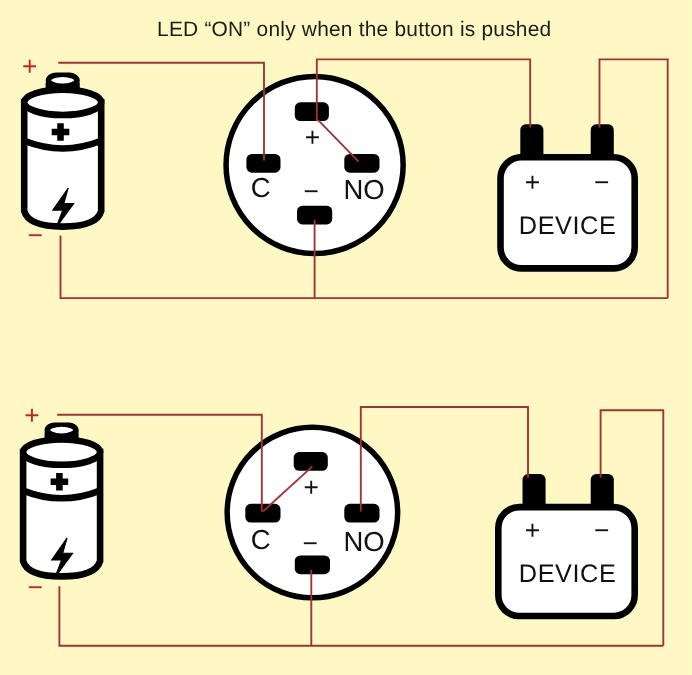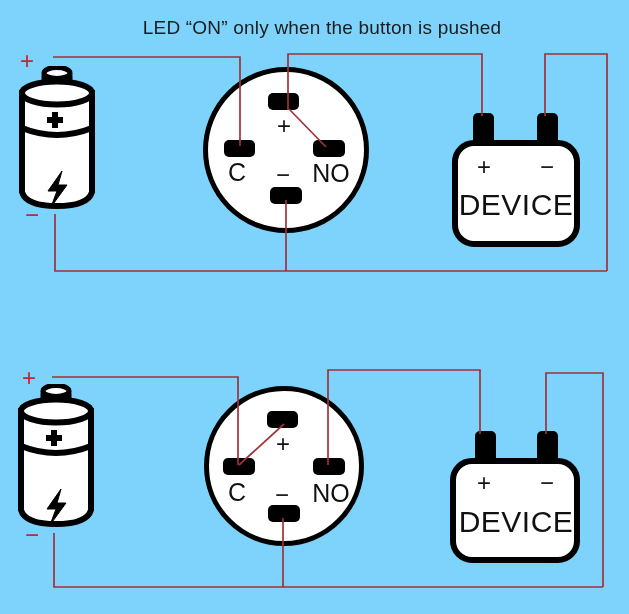--- a/index.html
+++ b/index.html
@@ -1,17 +1,17 @@
 <!DOCTYPE html>
 <html style="--wire: #A03238; --redlabel: #C0262C;"><head>
 <meta charset="utf-8">
 <style>
   html,body{margin:0;padding:0;background:#fff;}
   .canvas{
-    position:relative;width:629px;height:614px;background:#7dd3fc;
+    position:relative;width:629px;height:614px;background:#fef9c3;
     font-family:"Liberation Sans",sans-serif;overflow:hidden;
   }
   .title{
     position:absolute;transform:translate(-50%,-50%);white-space:nowrap;
     font-size:19px;color:#1c1c1c;letter-spacing:.2px;
   }
   .rlabel{
     position:absolute;transform:translate(-50%,-50%);
     font-size:24px;color:var(--redlabel,#C0262C);line-height:1;
   }
@@ -28,21 +28,21 @@
   }
   .slabel.small{font-size:24px;}
   .devbody{
     position:absolute;background:#fff;border:6px solid #000;border-radius:22px;
   }
   .dterm{position:absolute;background:#000;border-radius:5px 5px 0 0;}
   .dlabel{
     position:absolute;transform:translate(-50%,-50%);font-size:24px;color:#111;line-height:1;
   }
   .dname{
-    position:absolute;transform:translate(-50%,-50%);font-size:30px;color:#111;
+    position:absolute;transform:translate(-50%,-50%);font-size:23px;color:#111;
     letter-spacing:.5px;white-space:nowrap;
   }
   .wires{position:absolute;left:0;top:0;z-index:5;pointer-events:none;}
   .wires polyline,.wires line{fill:none;stroke:var(--wire,#A03238);stroke-width:1.7;}
 </style>
 </head>
 <body>
 
 <div class="canvas">
 

